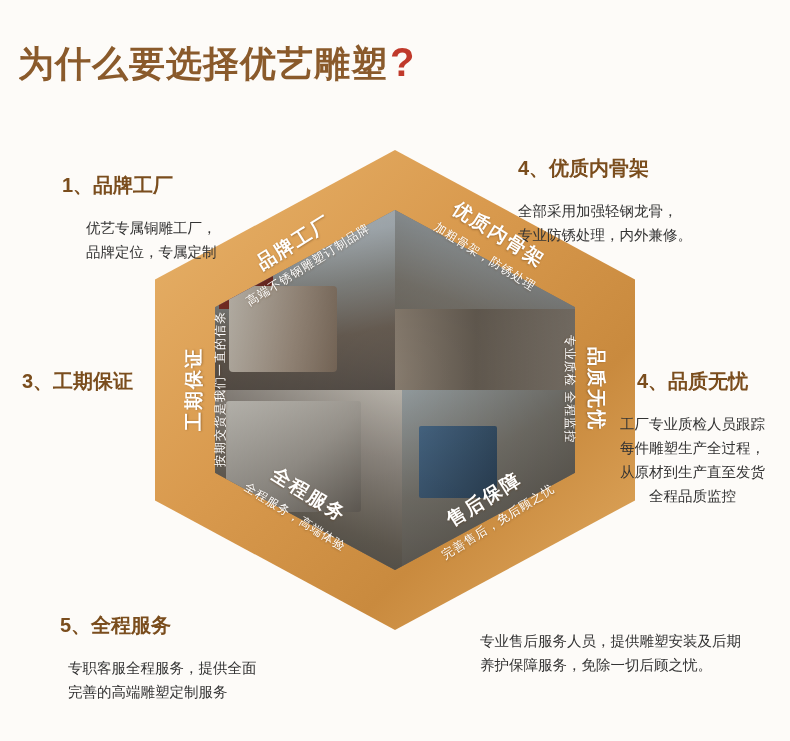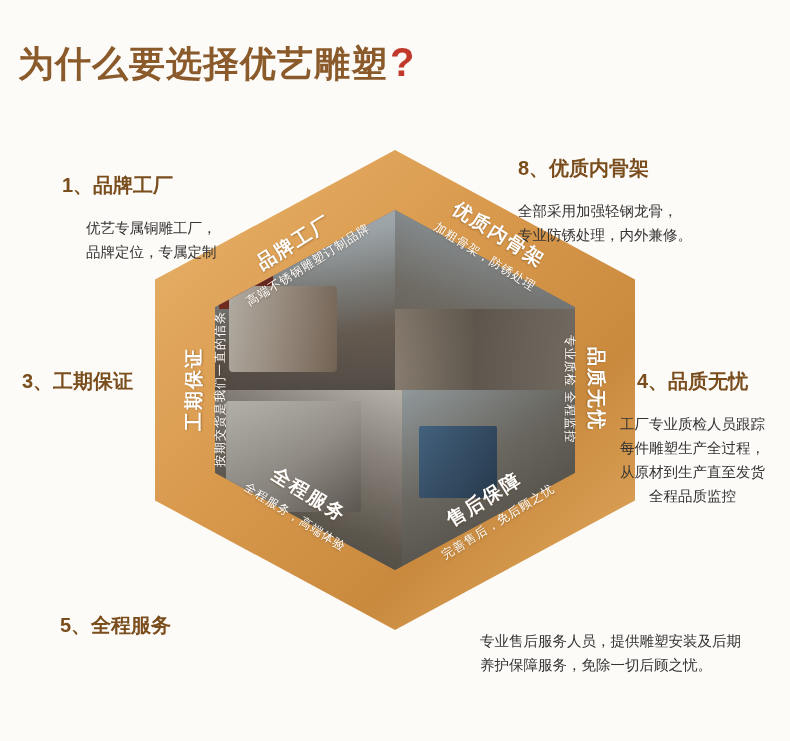--- a/index.html
+++ b/index.html
@@ -165,39 +165,41 @@
     </div>
   </div>
 
   <div class="callout c1">
     <div class="ch">1、品牌工厂</div>
     <div class="cb" style="white-space:pre-line">优艺专属铜雕工厂，
 品牌定位，专属定制</div>
   </div>
 
   <div class="callout c2">
-    <div class="ch">8、优质内骨架</div>
+    <div class="ch">4、优质内骨架</div>
     <div class="cb" style="white-space:pre-line">全部采用加强轻钢龙骨，
 专业防锈处理，内外兼修。</div>
   </div>
 
   <div class="callout c3">
     <div class="ch">3、工期保证</div>
   </div>
 
   <div class="callout c4 right-block">
     <div class="ch">4、品质无忧</div>
     <div class="cb" style="white-space:pre-line">工厂专业质检人员跟踪
 每件雕塑生产全过程，
 从原材到生产直至发货
 全程品质监控</div>
   </div>
 
   <div class="callout c5">
     <div class="ch">5、全程服务</div>
+    <div class="cb" style="white-space:pre-line">专职客服全程服务，提供全面
+完善的高端雕塑定制服务</div>
   </div>
 
   <div class="callout c6">
     <div class="cb" style="white-space:pre-line">专业售后服务人员，提供雕塑安装及后期
 养护保障服务，免除一切后顾之忧。</div>
   </div>
 
 </div>
 
 </body></html>

